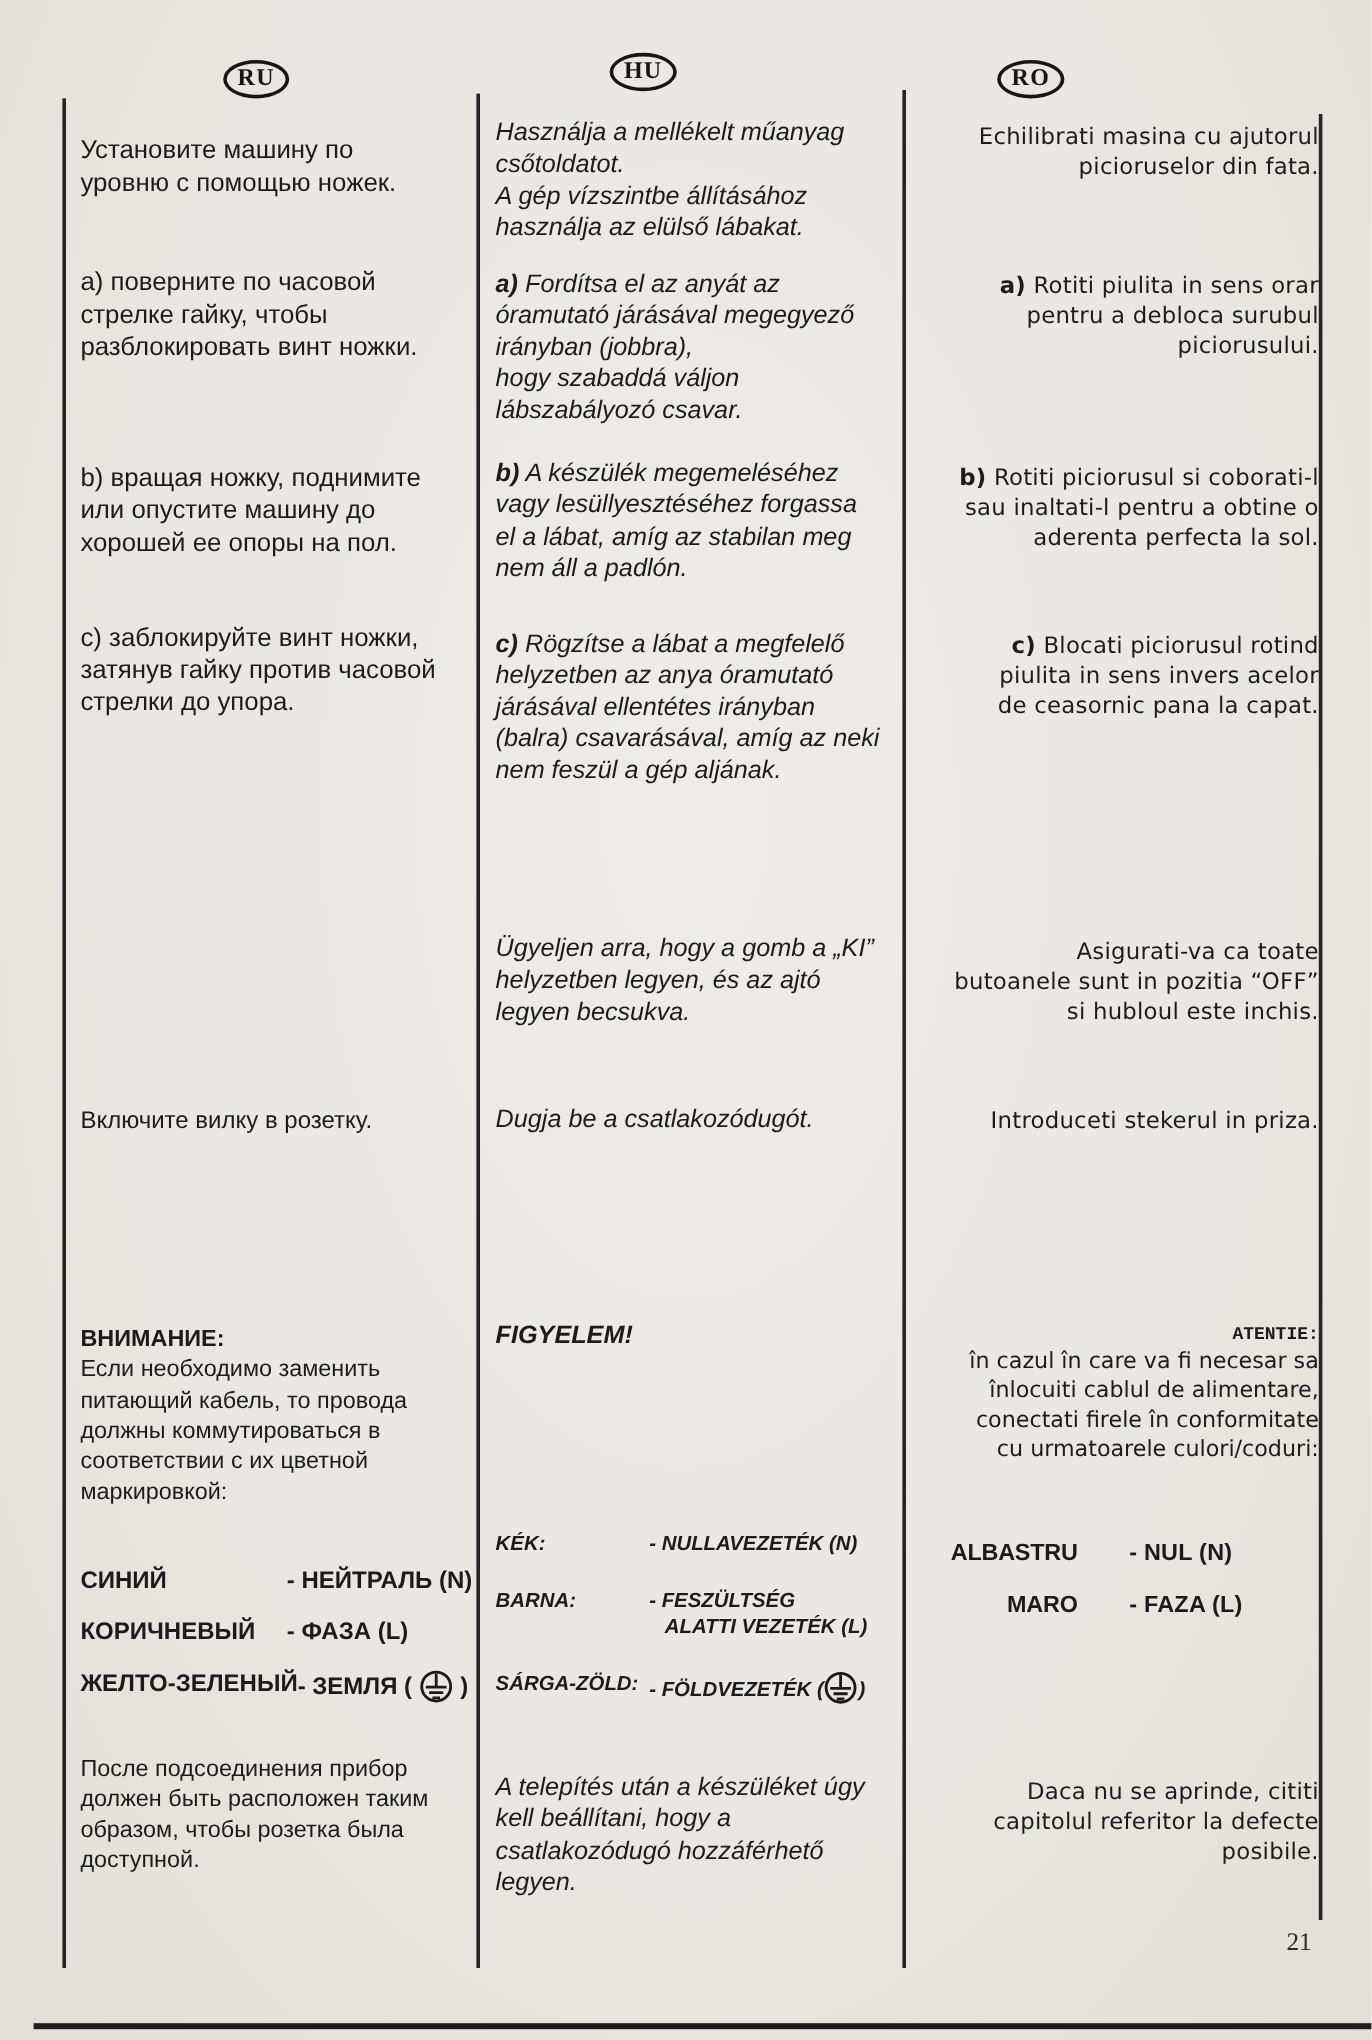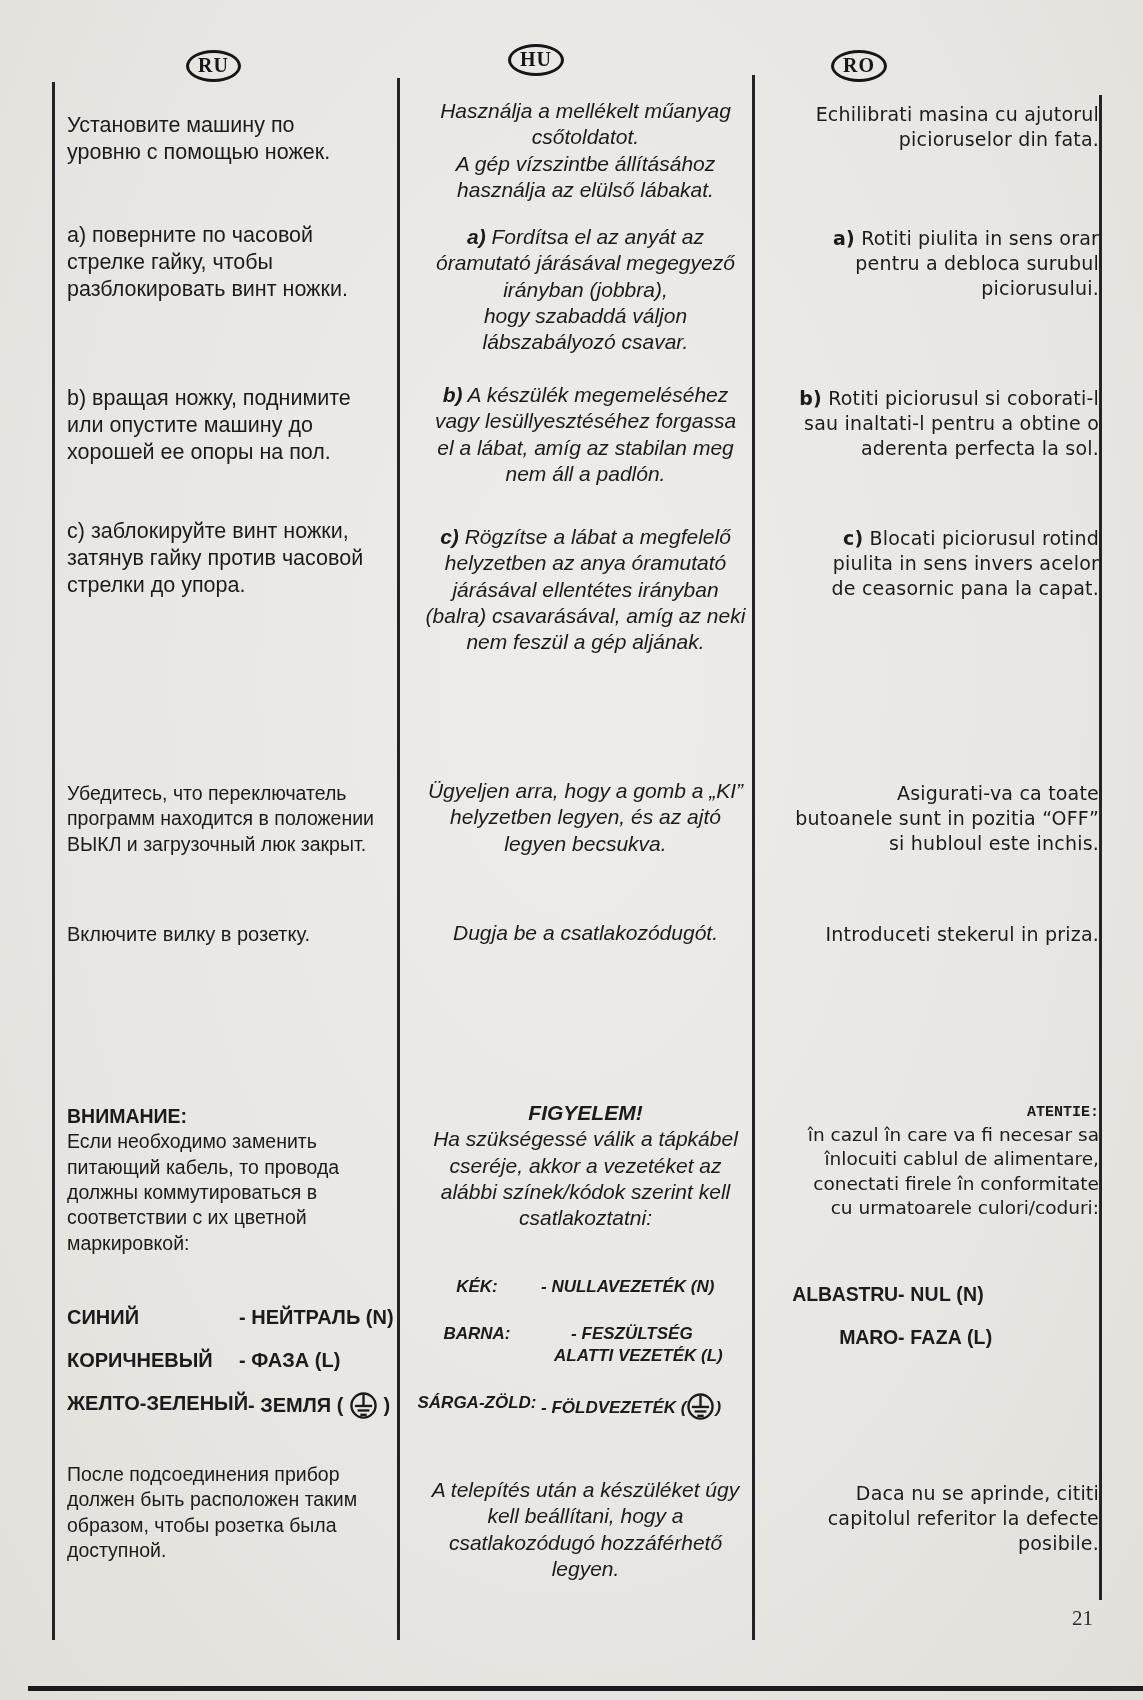--- a/index.html
+++ b/index.html
@@ -15,39 +15,39 @@
     position:absolute;
     border:3px solid #161616;
     border-radius:50%;
     padding:1px 9px 2px 9px;
     font-family:"Liberation Serif", serif;
     font-weight:bold;font-size:20px;letter-spacing:1px;
     color:#161616;
   }
   .b{position:absolute;white-space:pre-line;}
   .w-ru{left:67px;width:330px;}
-  .w-hu{left:413px;width:345px;text-align:center;}
+  .w-hu{left:413px;width:345px;}
   .w-ro{left:771px;width:328px;}
   .col-ru{font-family:"Liberation Sans", sans-serif;font-size:21.5px;line-height:1.26;}
   .col-ru.small{font-size:19.5px;line-height:1.3;}
   .col-hu{font-family:"Liberation Sans", sans-serif;font-style:italic;font-size:21px;line-height:1.25;}
   .col-ro{font-family:"DejaVu Sans", sans-serif;font-size:19px;line-height:1.32;letter-spacing:0.2px;text-align:right;}
   .col-ro.warn-ro{font-size:18.5px;letter-spacing:0px;}
   .slbl{font-weight:bold;}
   .col-ru .slbl{font-weight:normal;}
   .wtitle{font-weight:bold;}
   .crow{display:flex;align-items:flex-start;}
   .crow .cname{font-weight:bold;flex:0 0 auto;}
   .crow .cval{font-weight:bold;}
   .t-ru .cname{min-width:172px;}
   .t-ru .crow{margin-bottom:18px;font-size:20px;}
   .t-hu .cname{min-width:128px;}
   .t-hu .crow{margin-bottom:26px;font-size:17px;}
   .t-ro .cname{min-width:127px;letter-spacing:-0.2px;font-family:"Liberation Sans", sans-serif;}
-  .t-ro .crow{margin-bottom:17px;font-size:19.5px;font-family:"Liberation Sans", sans-serif;}
+  .t-ro .crow{margin-bottom:17px;font-size:19.5px;font-family:"Liberation Sans", sans-serif;gap:43px;}
   .earth{width:29px;height:29px;vertical-align:-8px;}
   .earth line, .earth circle{stroke:#1a1a1a;stroke-width:2.6;fill:none;stroke-linecap:butt;}
   .pagenum{position:absolute;font-family:"Liberation Serif", serif;font-size:21px;color:#2a2a2a;}
   .hrule{position:absolute;background:#1c1c1c;}
 </style>
 </head>
 <body>
 
 <div class="page">
 
@@ -65,23 +65,20 @@
 уровню с помощью ножек.</div>
   <div class="b w-ru col-ru" style="top:222px"><span class="slbl">а)</span> <span>поверните по часовой
 стрелке гайку, чтобы
 разблокировать винт ножки.</span></div>
   <div class="b w-ru col-ru" style="top:385px"><span class="slbl">b)</span> <span>вращая ножку, поднимите
 или опустите машину до
 хорошей ее опоры на пол.</span></div>
   <div class="b w-ru col-ru" style="top:518px"><span class="slbl">c)</span> <span>заблокируйте винт ножки,
 затянув гайку против часовой
 стрелки до упора.</span></div>
-  <div class="b w-ru col-ru small" style="top:781px">Убедитесь, что переключатель
-программ находится в положении
-ВЫКЛ и загрузочный люк закрыт.</div>
   <div class="b w-ru col-ru" style="top:922px;font-size:20px">Включите вилку в розетку.</div>
   <div class="b w-ru col-ru small" style="top:1104px"><div class="wtitle">ВНИМАНИЕ:</div><div>Если необходимо заменить
 питающий кабель, то провода
 должны коммутироваться в
 соответствии с их цветной
 маркировкой:</div></div>
   <div class="b w-ru col-ru t-ru" style="top:1305px"><div class="crow"><span class="cname">СИНИЙ</span><span class="cval">- НЕЙТРАЛЬ (N)</span></div><div class="crow"><span class="cname">КОРИЧНЕВЫЙ</span><span class="cval">- ФАЗА (L)</span></div><div class="crow"><span class="cname">ЖЕЛТО-ЗЕЛЕНЫЙ</span><span class="cval"><span>- ЗЕМЛЯ ( </span><svg class="earth" viewBox="0 0 32 32">
             <circle cx="16" cy="16" r="13.3"></circle>
             <line x1="16" y1="4" x2="16" y2="16.5"></line>
             <line x1="6.5" y1="16.5" x2="25.5" y2="16.5"></line>
@@ -108,24 +105,21 @@
 nem áll a padlón.</span></div>
   <div class="b w-hu col-hu" style="top:524px"><span class="slbl">c)</span> <span>Rögzítse a lábat a megfelelő
 helyzetben az anya óramutató
 járásával ellentétes irányban
 (balra) csavarásával, amíg az neki
 nem feszül a gép aljának.</span></div>
   <div class="b w-hu col-hu" style="top:778px">Ügyeljen arra, hogy a gomb a „KI”
 helyzetben legyen, és az ajtó
 legyen becsukva.</div>
   <div class="b w-hu col-hu" style="top:920px">Dugja be a csatlakozódugót.</div>
-  <div class="b w-hu col-hu" style="top:1100px"><div class="wtitle">FIGYELEM!</div><div>Ha szükségessé válik a tápkábel
-cseréje, akkor a vezetéket az
-alábbi színek/kódok szerint kell
-csatlakoztatni:</div></div>
+  <div class="b w-hu col-hu" style="top:1100px"><div class="wtitle">FIGYELEM!</div></div>
   <div class="b w-hu col-hu t-hu" style="top:1276px"><div class="crow"><span class="cname">KÉK:</span><span class="cval">- NULLAVEZETÉK (N)</span></div><div class="crow"><span class="cname">BARNA:</span><span class="cval"><div>- FESZÜLTSÉG</div><div style="margin-left:13px">ALATTI VEZETÉK (L)</div></span></div><div class="crow"><span class="cname">SÁRGA-ZÖLD:</span><span class="cval"><span>- FÖLDVEZETÉK (</span><svg class="earth" viewBox="0 0 32 32">
             <circle cx="16" cy="16" r="13.3"></circle>
             <line x1="16" y1="4" x2="16" y2="16.5"></line>
             <line x1="6.5" y1="16.5" x2="25.5" y2="16.5"></line>
             <line x1="9.5" y1="21.5" x2="22.5" y2="21.5"></line>
             <line x1="12.5" y1="26.3" x2="19.5" y2="26.3"></line>
           </svg><span>)</span></span></div></div>
   <div class="b w-hu col-hu" style="top:1477px">A telepítés után a készüléket úgy
 kell beállítani, hogy a
 csatlakozódugó hozzáférhető

